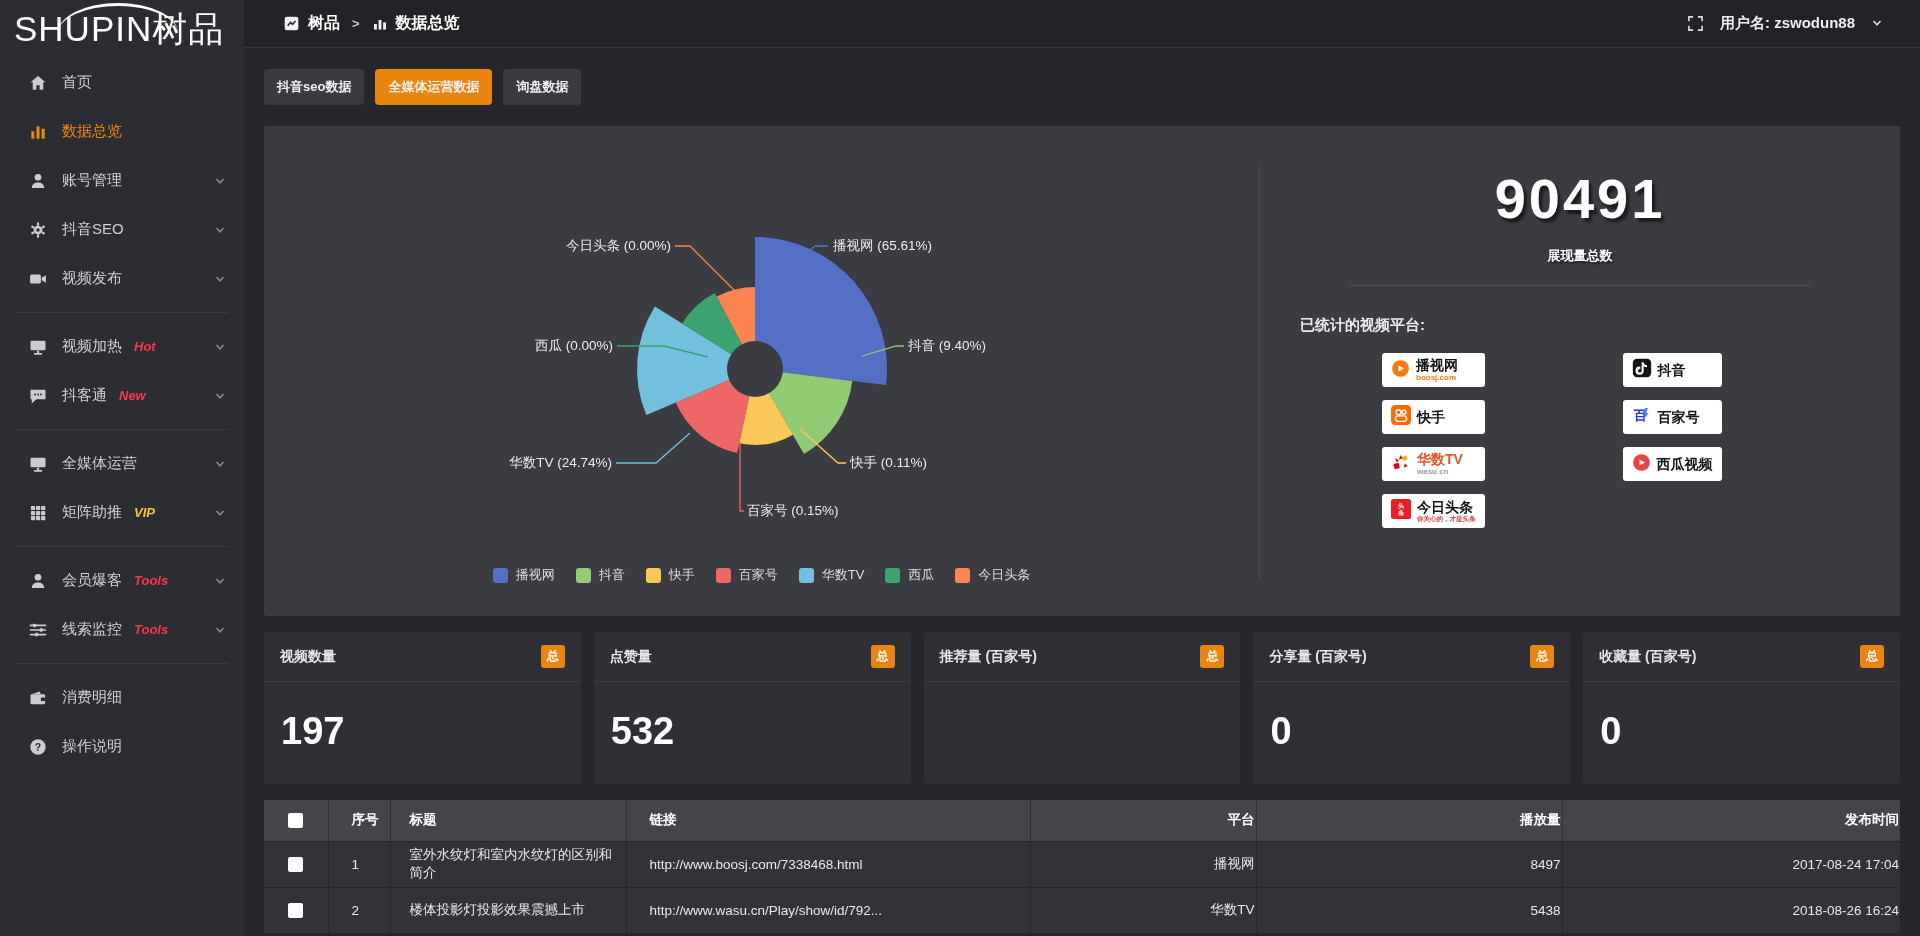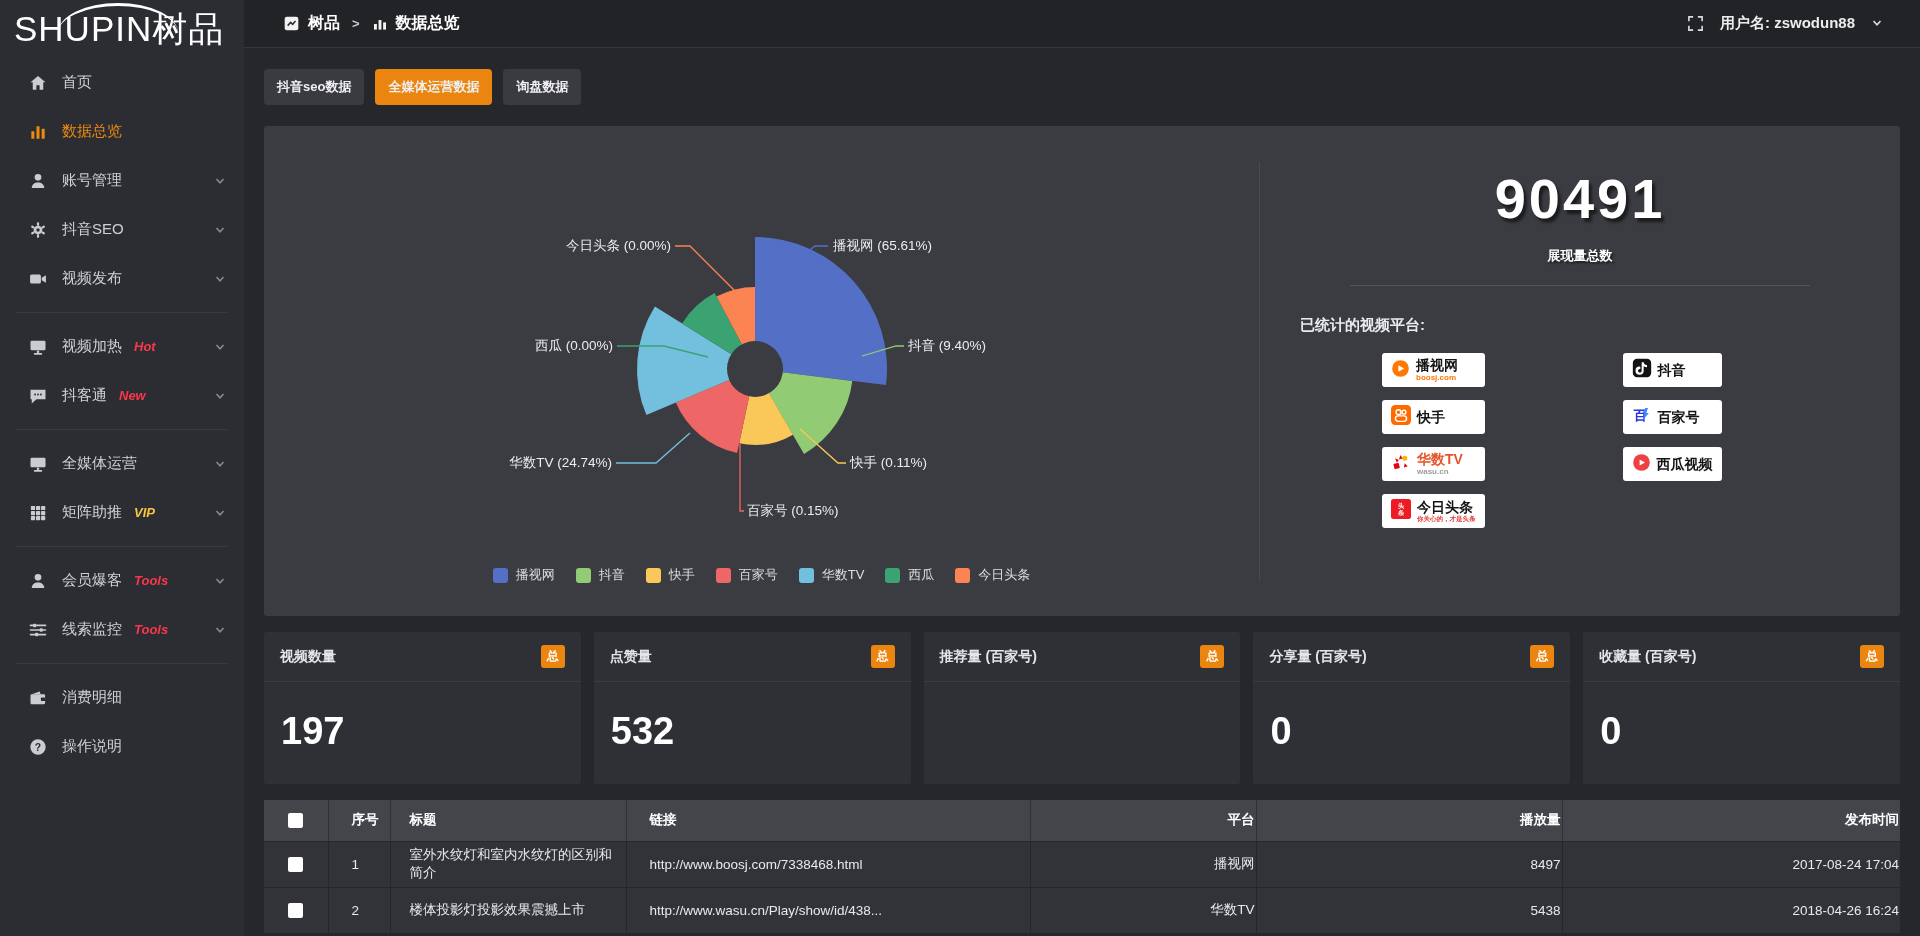--- a/index.html
+++ b/index.html
@@ -554,21 +554,21 @@
             <td class="ac">播视网</td>
             <td class="ac">8497</td>
             <td class="ac">2017-08-24 17:04</td>
           </tr>
           <tr>
             <td>
               <div class="cbx"></div>
             </td>
             <td class="al">2</td>
             <td class="al-lg orange-link">楼体投影灯投影效果震撼上市</td>
-            <td class="al orange-link">http://www.wasu.cn/Play/show/id/438...</td>
+            <td class="al orange-link">http://www.wasu.cn/Play/show/id/792...</td>
             <td class="ac">华数TV</td>
             <td class="ac">5438</td>
-            <td class="ac">2018-04-26 16:24</td>
+            <td class="ac">2018-08-26 16:24</td>
           </tr>
         </tbody>
       </table>
   </main>
 </div>
 
 </body></html>

